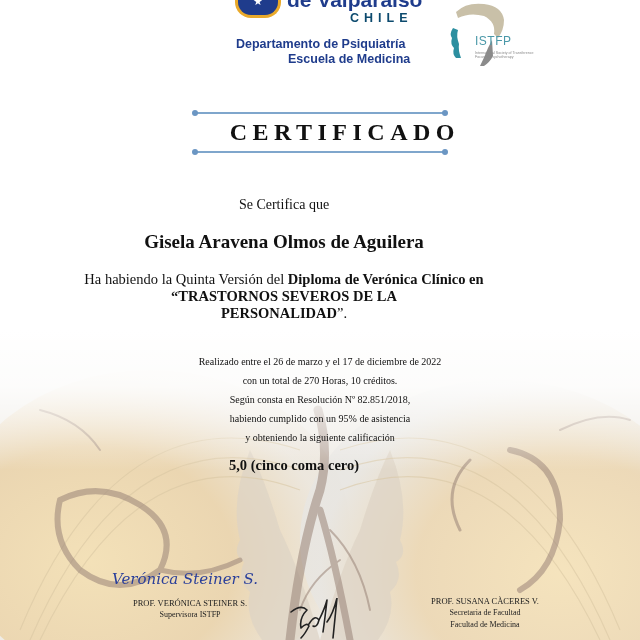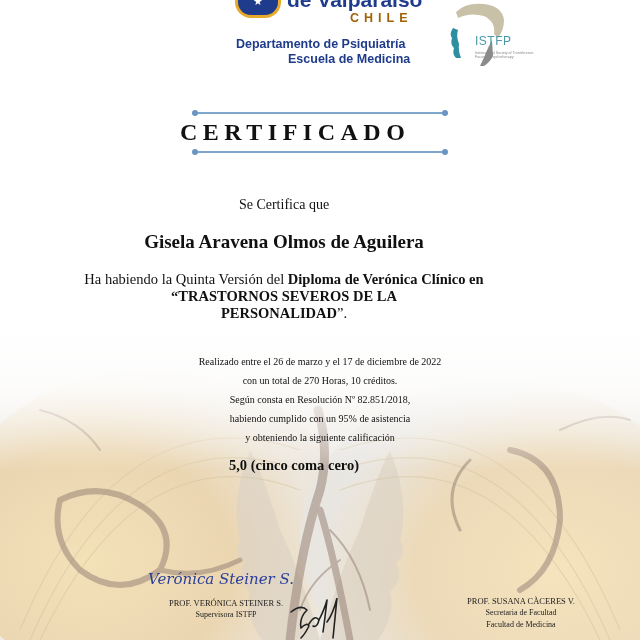--- a/index.html
+++ b/index.html
@@ -14,54 +14,54 @@
 
     
     .uv-logo { position: absolute; left: 232px; top: 0; width: 175px; height: 70px; }
     .uv-shield { position: absolute; left: 3px; top: -6px; width: 46px; height: 24px;
       background: #1f3c8c; border: 3px solid #e9a92a; border-top: none; border-radius: 0 0 16px 16px; }
     .uv-star { position: absolute; left: 0; right: 0; top: 1px; text-align: center; color: #fff; font-size: 11px; line-height: 14px;
       font-family: "DejaVu Sans", sans-serif; }
     .uv-name { position: absolute; left: 55px; top: -12px; font-family: "Liberation Sans", sans-serif; font-weight: bold;
       color: #1f3c8c; font-size: 21px; line-height: 24px; white-space: nowrap; }
     .uv-chile { position: absolute; left: 118px; top: 11px; font-family: "Liberation Sans", sans-serif; font-weight: bold;
-      color: #a16207; font-size: 12.5px; letter-spacing: 5px; line-height: 14px; text-align: right; }
+      color: #0c4a6e; font-size: 12.5px; letter-spacing: 5px; line-height: 14px; text-align: right; }
     .uv-dept { position: absolute; left: 4px; top: 37px; font-family: "Liberation Sans", sans-serif; font-weight: bold;
       color: #1f3c8c; font-size: 12.5px; line-height: 14px; white-space: nowrap; }
     .uv-school { position: absolute; left: 56px; top: 52px; font-family: "Liberation Sans", sans-serif;
       color: #1f3c8c; font-size: 12.5px; line-height: 14px; white-space: nowrap; font-weight: bold; }
 
     .istfp-logo { position: absolute; left: 444px; top: 0; width: 110px; height: 72px; }
     .istfp-logo svg { position: absolute; left: 0; top: 0; }
     .istfp-name { position: absolute; left: 31px; top: 33px; font-family: "Liberation Sans", sans-serif;
       color: #4a98a8; font-size: 12px; line-height: 16px; letter-spacing: 0.5px; }
     .istfp-sub { position: absolute; left: 31px; top: 51px; width: 60px; font-family: "Liberation Sans", sans-serif;
       color: #8a8a8a; font-size: 3.6px; line-height: 4.2px; }
 
     
     .rule { position: absolute; left: 195px; width: 250px; height: 2px; background: #7fa6cc; }
     .rule::before, .rule::after { content: ""; position: absolute; top: -2px; width: 6px; height: 6px; border-radius: 50%; background: #6b96c3; }
     .rule::before { left: -3px; }
     .rule::after { right: -3px; }
     .rule-top { top: 112px; }
     .rule-bottom { top: 151px; }
-    .cert-title { position: absolute; left: 180px; top: 118px; width: 280px; text-align: left;
+    .cert-title { position: absolute; left: 180px; top: 118px; width: 280px; text-align: right;
       font-family: "Liberation Serif", serif; font-weight: bold; font-size: 24px; letter-spacing: 5.5px; color: #111; line-height: 28px; }
 
     
     .center { position: absolute; left: 0; width: 568px; text-align: center; }
     .certify { top: 197px; font-size: 14px; line-height: 16px; }
     .recipient { top: 231px; font-size: 19px; font-weight: bold; line-height: 22px; }
     .course { top: 271px; font-size: 14.5px; line-height: 17px; }
     .course b { font-weight: bold; }
     .details { top: 352px; font-size: 10px; line-height: 19px; margin-left: 36px; }
     .grade { top: 457px; left: 10px; font-size: 14.5px; font-weight: bold; line-height: 17px; }
 
     
-    .sig { position: absolute; text-align: center; font-family: "Liberation Serif", serif; color: #222; margin-left: 36px; }
+    .sig { position: absolute; text-align: center; font-family: "Liberation Serif", serif; color: #222; }
     .sig-left { left: 120px; top: 570px; width: 140px; }
     .sig-left .script { font-family: "DejaVu Serif", serif; font-style: italic; color: #2a3f9a; font-size: 15px; line-height: 18px; margin-left: -10px; }
     .sig-name { font-size: 8.5px; line-height: 11px; white-space: nowrap; }
     .sig-role { font-size: 8px; line-height: 11px; white-space: nowrap; }
     .sig-left .sig-name { margin-top: 10px; }
     .sig-right { left: 420px; top: 596px; width: 130px; }
     .sig-right .sig-role { line-height: 12px; }
     .sig-mid { position: absolute; left: 287px; top: 598px; width: 60px; height: 42px; }
   </style>
 </head>

